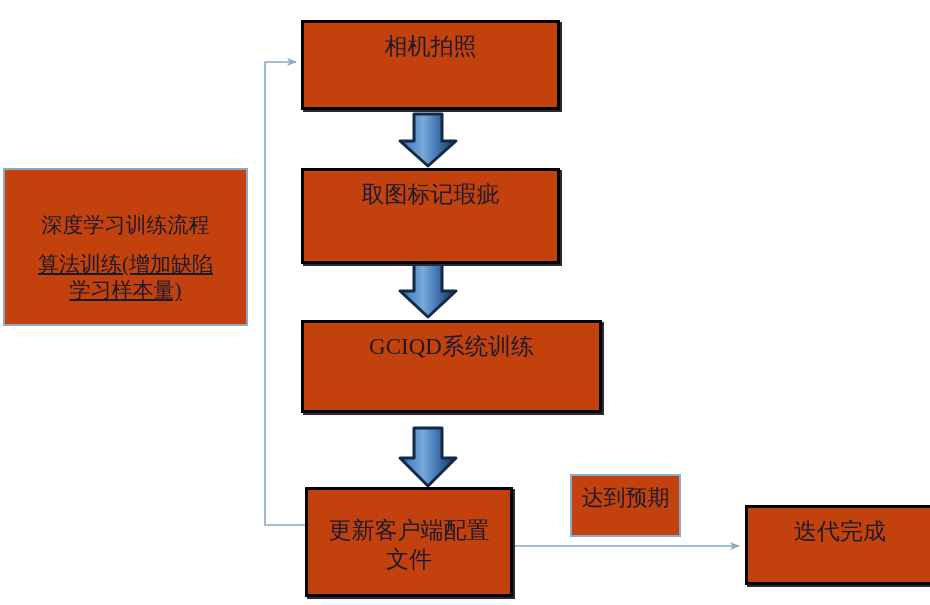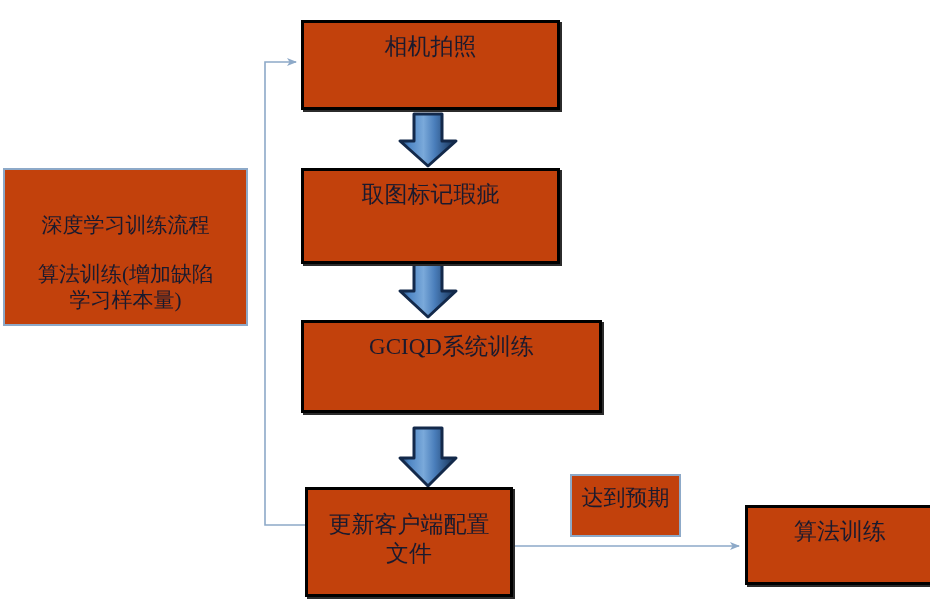--- a/index.html
+++ b/index.html
@@ -47,27 +47,27 @@
     border: 2px solid #8da9c8;
   }
   .node.thin .label {
     font-size: 22px;
     padding-top: 8px;
   }
 
   
   #note-box        { left: 3px;   top: 168px; width: 245px; height: 158px; }
   #note-box .label { font-size: 21px; padding-top: 16px; }
-  #note-box .line2 { margin-top: 22px; display: block; }
+  #note-box .line2 { margin-top: 12px; display: block; text-decoration: underline; }
 
   #box-capture     { left: 301px; top: 20px;  width: 259px; height: 90px; }
   #box-mark        { left: 301px; top: 168px; width: 259px; height: 96px; }
   #box-train       { left: 301px; top: 320px; width: 301px; height: 93px; }
   #box-update      { left: 305px; top: 487px; width: 208px; height: 110px; }
-  #box-update .label { padding-top: 21px; }
+  #box-update .label { padding-top: 28px; font-family: Liberation Mono, monospace; }
 
   #box-expect      { left: 570px; top: 474px; width: 111px; height: 63px; }
   #box-done        { left: 745px; top: 505px; width: 190px; height: 80px; }
 
   
   .blockarrow {
     position: absolute;
     left: 0; top: 0;
     pointer-events: none;
   }
@@ -153,16 +153,16 @@
   <div class="node process" id="box-update">
     <span class="label">更新客户端配置
 文件</span>
   </div>
 
   <div class="node thin" id="box-expect">
     <span class="label">达到预期</span>
   </div>
 
   <div class="node process" id="box-done">
-    <span class="label">算法训练</span>
+    <span class="label">迭代完成</span>
   </div>
 
 </div>
 
 </body></html>

